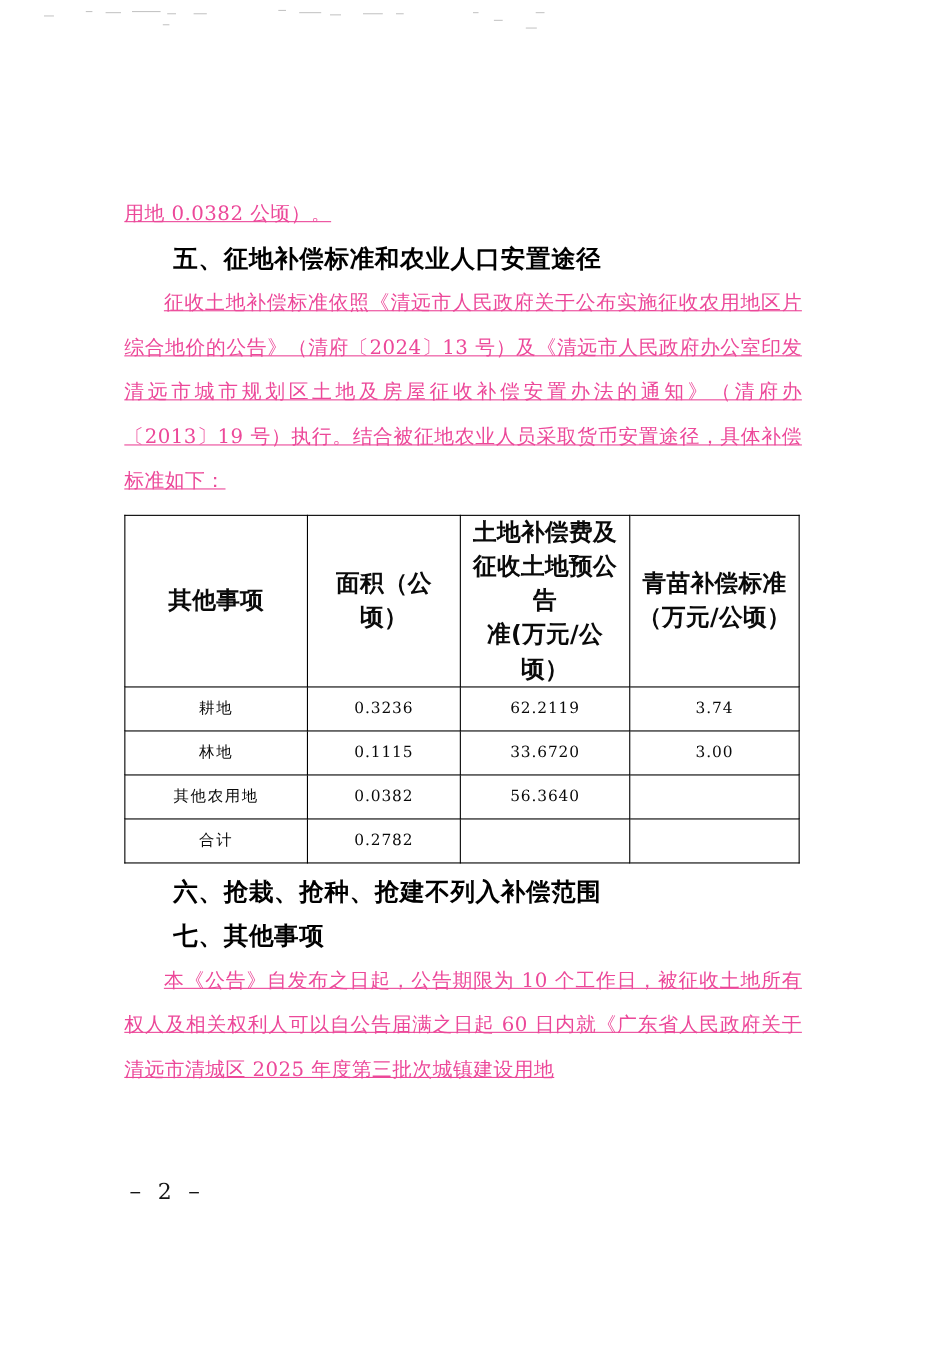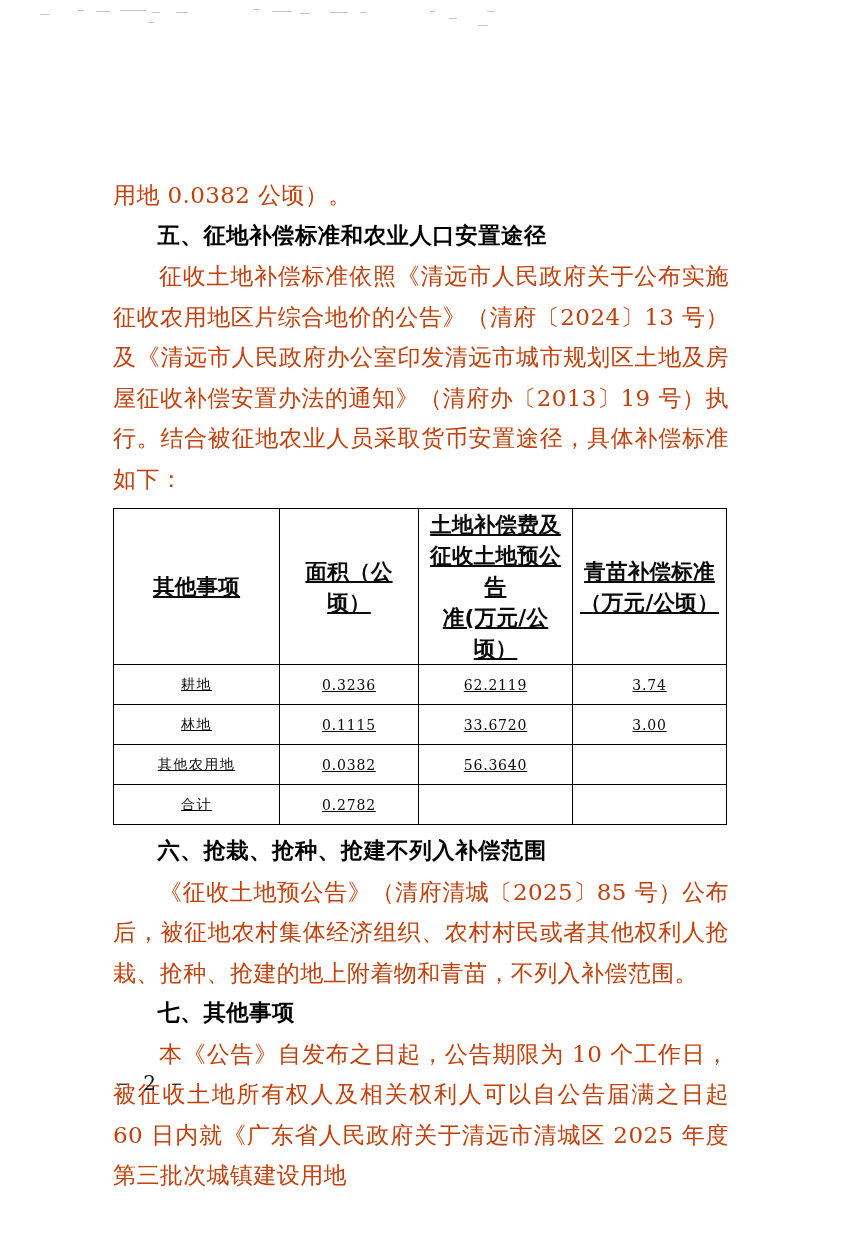--- a/index.html
+++ b/index.html
@@ -38,26 +38,27 @@
 
   .content {
     position: absolute;
     left: 113px;
     top: 175px;
     width: 616px;
   }
 
   p.body-text {
     margin: 0;
-    font-size: 23px;
+    font-size: 18px;
     line-height: 40.5px;
     letter-spacing: 0.4px;
     text-align: justify;
     text-justify: inter-character;
-    color: #c2410c;
+    color: #ec4899;
+    text-decoration: underline;
   }
   p.indent {
     text-indent: 2em;
   }
   h2.section-heading {
     margin: 0;
     font-size: 22.3px;
     line-height: 40.5px;
     font-weight: bold;
     text-indent: 2em;
@@ -74,21 +75,20 @@
     table-layout: fixed;
   }
   table.comp-table td,
   table.comp-table th {
     border: 1.7px solid #000000;
     padding: 0;
     text-align: center;
     vertical-align: middle;
     font-weight: normal;
     color: #0a0a0a;
-    text-decoration: underline;
   }
   table.comp-table thead th {
     height: 131px;
     font-size: 21.5px;
     line-height: 31px;
     font-family: "DejaVu Sans", "Liberation Sans", sans-serif;
     font-weight: bold;
     letter-spacing: 0.3px;
     padding: 0 4px;
   }
@@ -197,21 +197,20 @@
           <td class="label-cell">合计</td>
           <td>0.2782</td>
           <td></td>
           <td></td>
         </tr>
       </tbody>
     </table>
 
     <h2 class="section-heading">六、抢栽、抢种、抢建不列入补偿范围</h2>
 
-    <p class="body-text indent">《征收土地预公告》（清府清城〔2025〕85 号）公布后，被征地农村集体经济组织、农村村民或者其他权利人抢栽、抢种、抢建的地上附着物和青苗，不列入补偿范围。</p>
 
     <h2 class="section-heading">七、其他事项</h2>
 
     <p class="body-text indent">本《公告》自发布之日起，公告期限为 10 个工作日，被征收土地所有权人及相关权利人可以自公告届满之日起 60 日内就《广东省人民政府关于清远市清城区 2025 年度第三批次城镇建设用地</p>
 
   </div>
 
   <div class="page-number">－ 2 －</div>
 
 </div>

